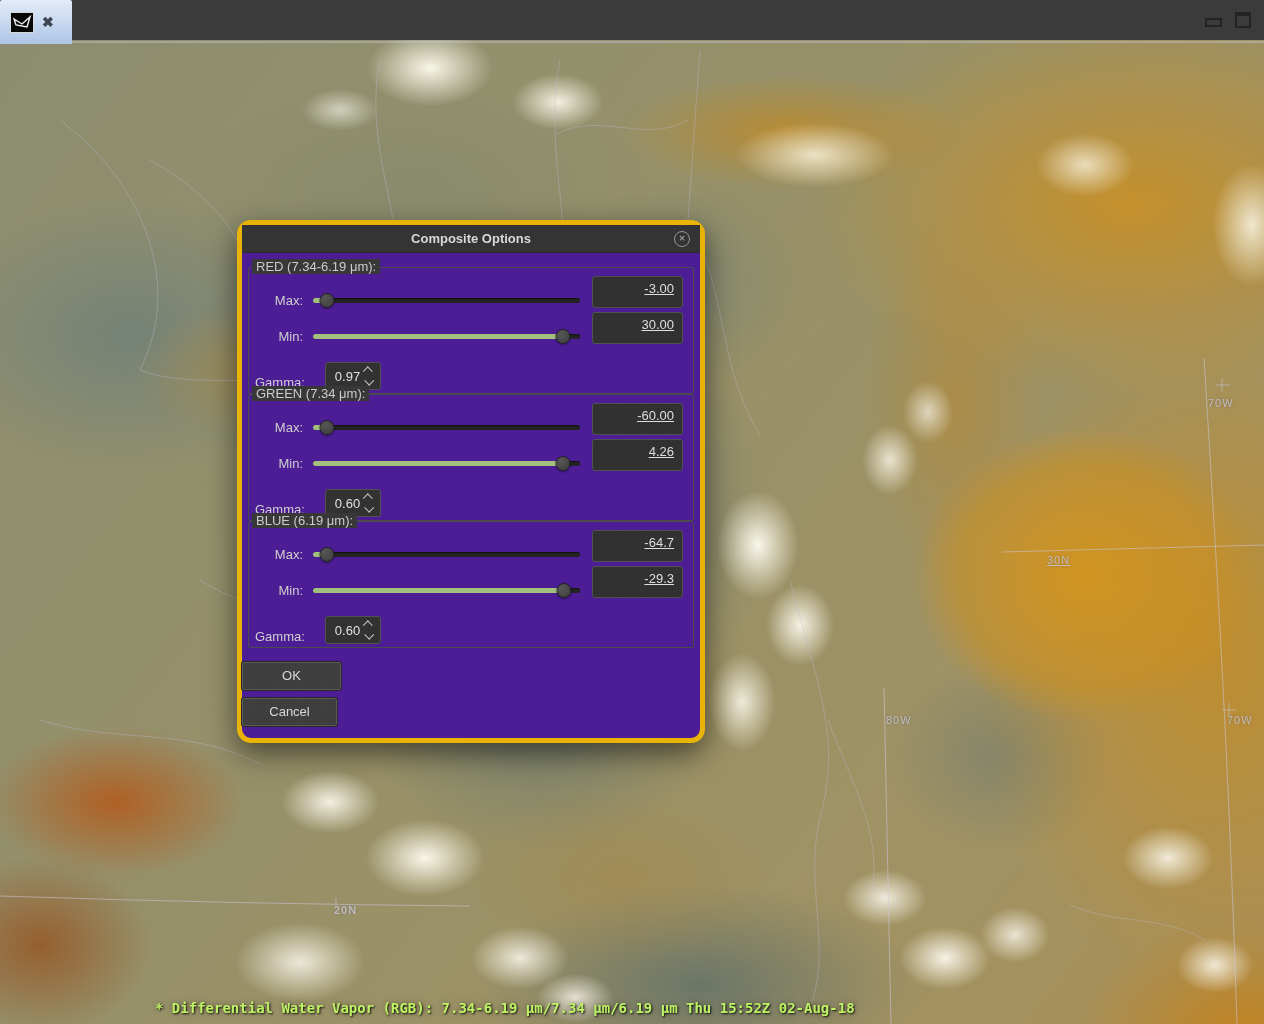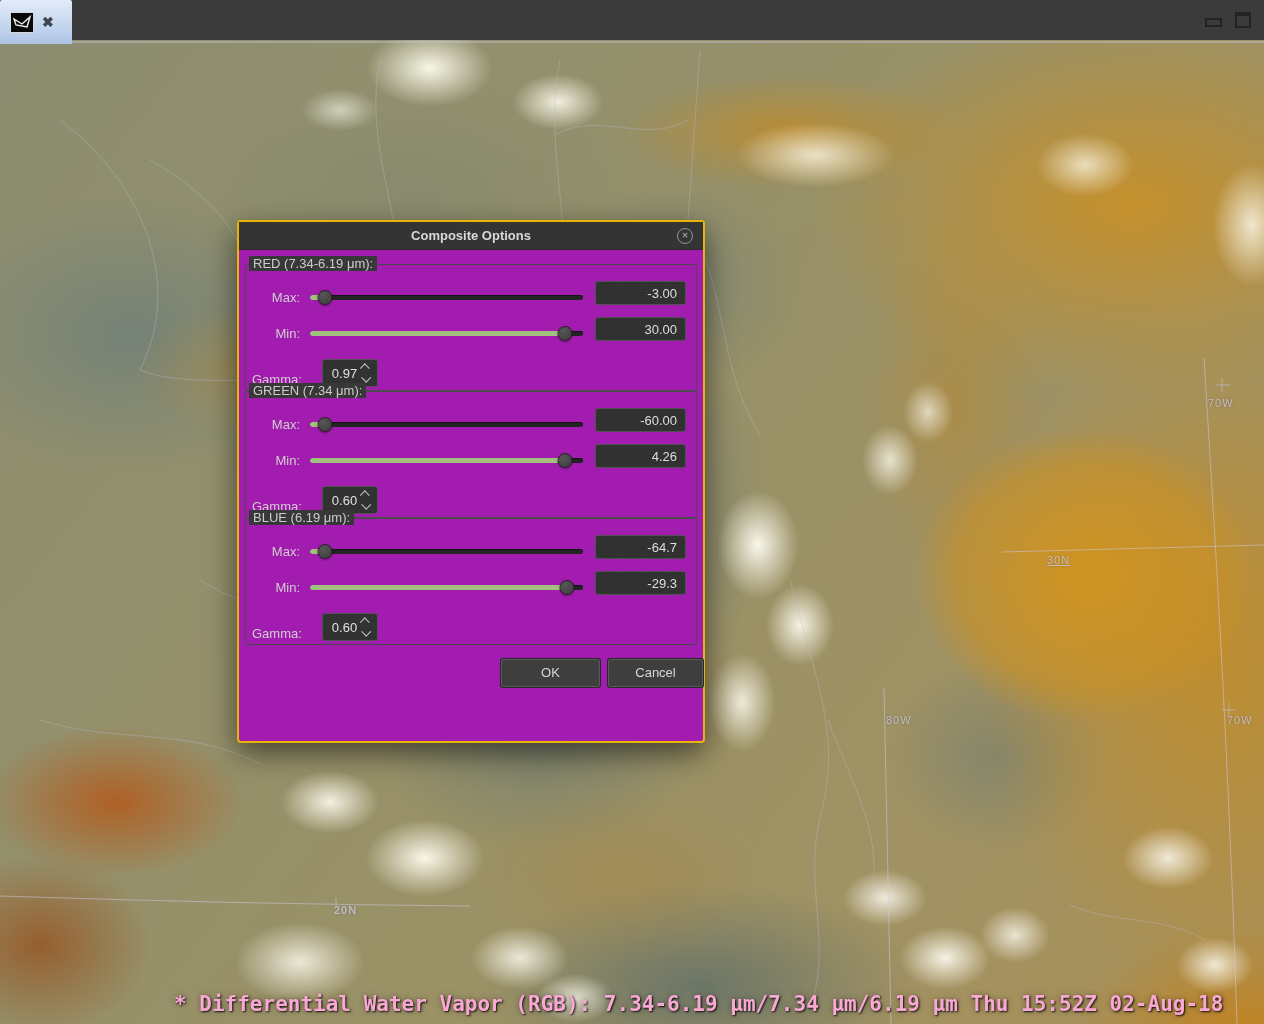--- a/index.html
+++ b/index.html
@@ -68,29 +68,29 @@
       radial-gradient(150px 130px at 1000px 715px, rgba(104,120,114,.5), transparent 75%),
       radial-gradient(300px 140px at 420px 150px, rgba(128,134,110,.5), transparent 78%),
       linear-gradient(128deg, #8c8d70 0%, #93906c 30%, #9a9166 55%, #a19263 78%, #a98f55 100%);
   }
   .grat-overlay{position:absolute;inset:0;}
   .map-label{
     position:absolute;font-size:11px;letter-spacing:1px;
     color:rgba(208,203,222,.8);text-shadow:0 0 2px rgba(60,60,60,.4);
   }
   .statusbar-text{
-    position:absolute;left:174px;bottom:8px;white-space:nowrap;
-    font-family:"DejaVu Sans Mono", monospace;font-weight:bold;font-size:21px;color:#f9a8d4;
+    position:absolute;left:155px;bottom:8px;white-space:nowrap;
+    font-family:"DejaVu Sans Mono", monospace;font-weight:bold;font-size:14px;color:#bef264;
     text-shadow:1px 1px 2px rgba(0,0,0,.85), 0 0 6px rgba(0,0,0,.35);
   }
 
   
   .dialog{
     position:absolute;left:237px;top:220px;width:468px;height:523px;box-sizing:border-box;
-    background:#a21caf;border:2px solid #eab308;border-radius:4px;
+    background:#4c1d95;border:5px solid #eab308;border-radius:14px;
     box-shadow:0 10px 30px rgba(0,0,0,.55);z-index:20;
     color:#cfcfcf;font-size:13px;
   }
   .dlg-title{
     position:relative;height:27px;line-height:27px;text-align:center;
     font-weight:bold;color:#d9d9d9;background:#343434;border-bottom:1px solid #2b2b2b;
   }
   .dlg-close{
     position:absolute;right:10px;top:6px;width:14px;height:14px;border-radius:50%;
     border:1.5px solid #979797;color:#979797;font-size:8px;line-height:14px;text-align:center;
@@ -107,38 +107,38 @@
   .slider{position:relative;flex:1;height:15px;margin-right:12px;}
   .track{position:absolute;top:5px;left:0;right:0;height:5px;background:#242424;border-radius:3px;box-shadow:inset 0 1px 1px rgba(0,0,0,.5);}
   .fill{position:absolute;top:5px;left:0;height:5px;border-radius:3px;background:#a3c07e;}
   .handle{
     position:absolute;top:0;width:15px;height:15px;border-radius:50%;
     background:radial-gradient(circle at 35% 30%, #575757, #3c3c3c);
     border:1px solid #222222;box-sizing:border-box;transform:translateX(-50%);
     box-shadow:0 1px 2px rgba(0,0,0,.4);
   }
   .valbox{
-    width:91px;height:24px;line-height:24px;box-sizing:border-box;
+    width:91px;height:32px;line-height:24px;box-sizing:border-box;
     background:#323232;
     background-image:radial-gradient(rgba(0,0,0,.14) 1px, transparent 1px);
     background-size:3px 3px;
     border:1px solid #515151;border-radius:3px;
-    color:#dedede;text-align:right;padding-right:8px;
+    color:#dedede;text-align:right;padding-right:8px;text-decoration:underline;
   }
   .gamma-row{display:flex;align-items:flex-end;margin:18px 10px 0 6px;}
   .spin{
     display:flex;align-items:center;width:56px;height:28px;box-sizing:border-box;
     background:#323232;border:1px solid #525252;border-radius:3px;padding:0 5px 0 9px;margin-left:10px;
   }
   .spin-val{flex:1;color:#e0e0e0;}
   .spin-btns{display:flex;flex-direction:column;gap:4px;align-items:center;width:12px;}
   .chev{width:6px;height:6px;border-left:1.5px solid #c6c6c6;border-top:1.5px solid #c6c6c6;}
   .chev.up{transform:rotate(45deg) translateY(1px);}
   .chev.down{transform:rotate(225deg) translateY(1px);}
-  .btn-row{display:flex;justify-content:flex-end;gap:8px;margin-top:14px;}
+  .btn-row{display:flex;justify-content:flex-end;gap:8px;margin-top:14px;flex-direction:column;}
   .btn{
     height:28px;line-height:26px;box-sizing:border-box;text-align:center;
     background:#3f3f3f;
     background-image:radial-gradient(rgba(0,0,0,.10) 1px, transparent 1px);
     background-size:3px 3px;
     border:1px solid #5a5a5a;box-shadow:0 0 0 1px #292929;border-radius:2px;
     color:#d8d8d8;cursor:default;
   }
   .btn.ok{width:99px;}
   .btn.cancel{width:95px;}

